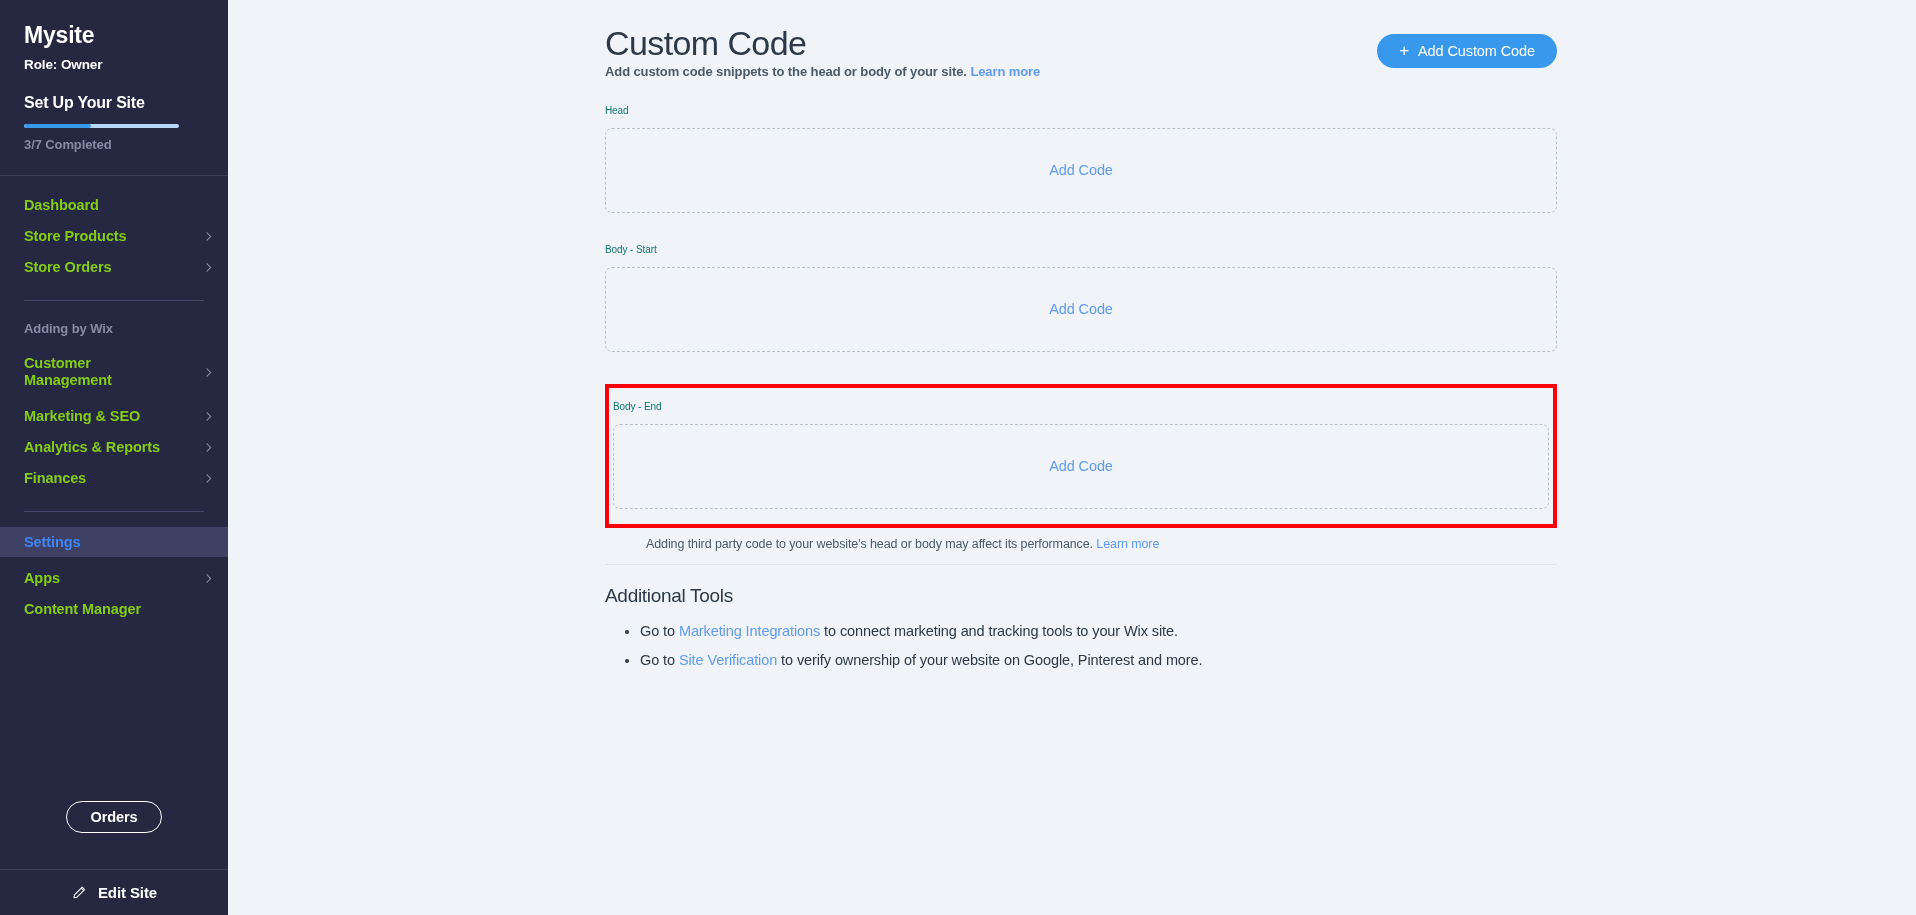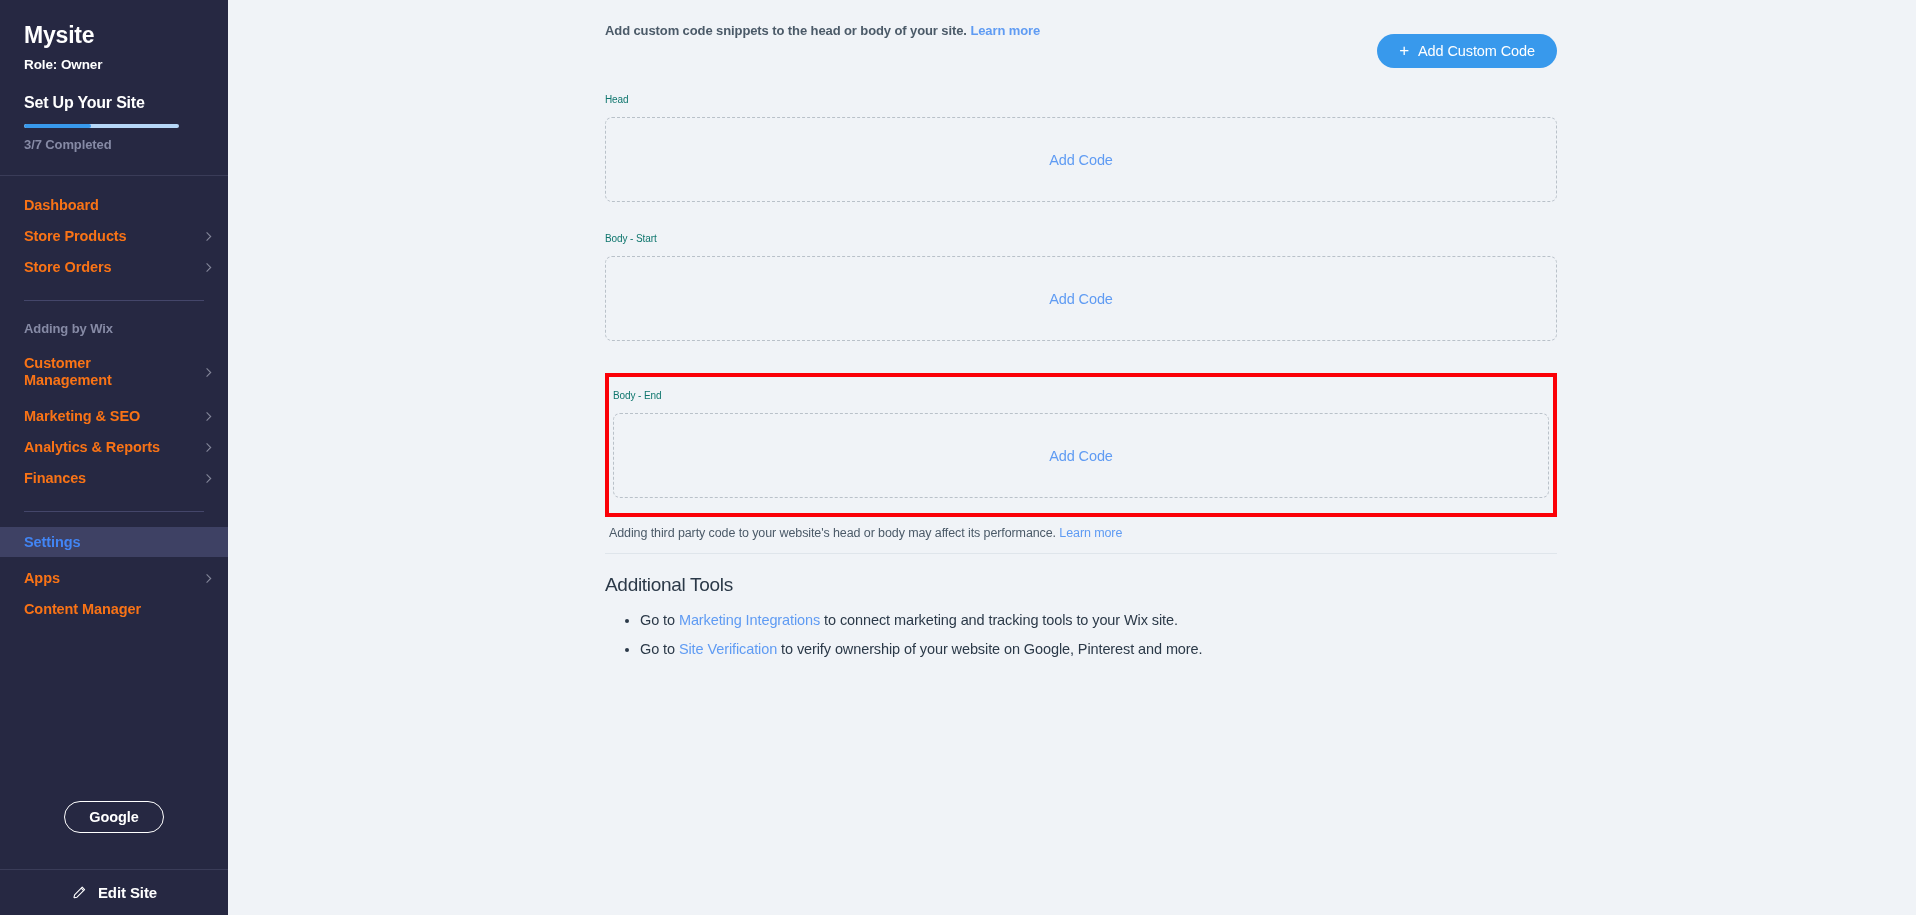--- a/index.html
+++ b/index.html
@@ -109,21 +109,21 @@
     height: 30px;
     margin-bottom: 0;
     cursor: pointer;
   }
 
   .nav-item + .nav-item { margin-top: 1px; }
 
   .nav-item .nav-label {
     font-size: 14.5px;
     font-weight: bold;
-    color: #f97316;
+    color: #84cc16;
     letter-spacing: -0.1px;
     line-height: 1.18;
   }
 
   .nav-item.two-line { height: 44px; }
 
   .nav-item.active {
     background: #3e4164;
   }
   .nav-item.active .nav-label {
@@ -292,20 +292,21 @@
   }
   .sec-body-end .section-title { padding-left: 4px; }
   .sec-body-end .code-slot { margin: 0 4px; }
 
   .disclaimer {
     margin-top: 9px;
     font-size: 12.5px;
     color: #4b5a68;
     letter-spacing: -0.1px;
     padding-left: 4px;
+    margin-left: 37px;
   }
   .disclaimer .link { font-size: 12.5px; }
 
   .hr-light {
     height: 1px;
     background: #dfe5eb;
     margin-top: 13px;
     width: 100%;
   }
 
@@ -428,40 +429,41 @@
         </span>
       </div>
       <div class="nav-item">
         <span class="nav-label">Content Manager</span>
       </div>
     </nav>
 
     <div class="sb-spacer"></div>
 
     <div class="upgrade-wrap">
-      <button class="upgrade-btn">Google</button>
+      <button class="upgrade-btn">Orders</button>
     </div>
 
     <div class="edit-site-bar">
       <span>
         <svg class="pencil-icon" width="17" height="17" viewBox="0 0 17 17">
           <path d="M3 13.3 L3.6 10.8 L11.2 3.2 L13.6 5.6 L6 13.2 L3.5 13.8 Z" fill="none" stroke="#ffffff" stroke-width="1.1" stroke-linejoin="round"></path>
           <path d="M10.2 4.2 L12.6 6.6" fill="none" stroke="#ffffff" stroke-width="1.1"></path>
         </svg>
       </span>
       <span class="edit-site-label">Edit Site</span>
     </div>
 
   </aside>
 
   <main class="main">
     <div class="content">
 
       <div class="page-head">
         <div>
+          <h1 class="page-title">Custom Code</h1>
           <div class="page-sub">
             <span>Add custom code snippets to the head or body of your site.</span>
             <a class="link">Learn more</a>
           </div>
         </div>
         <button class="add-custom-btn">
           <span class="plus-icon">+</span>
           <span>Add Custom Code</span>
         </button>
       </div>

